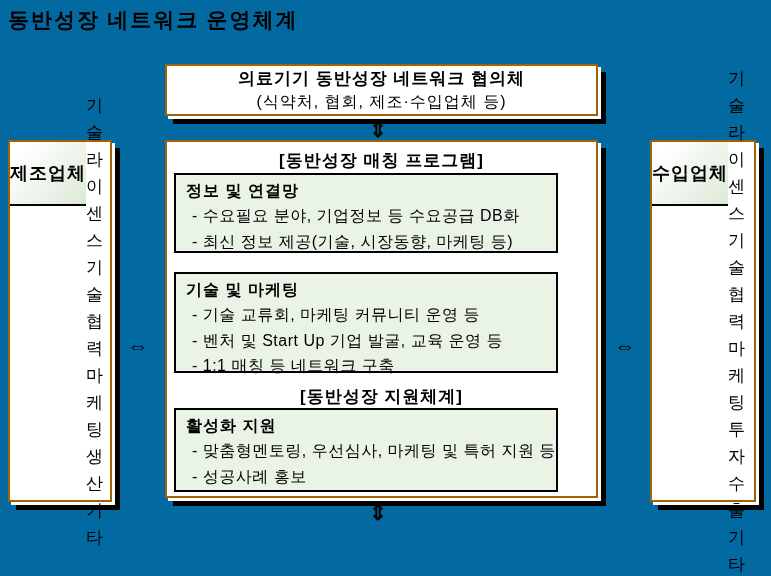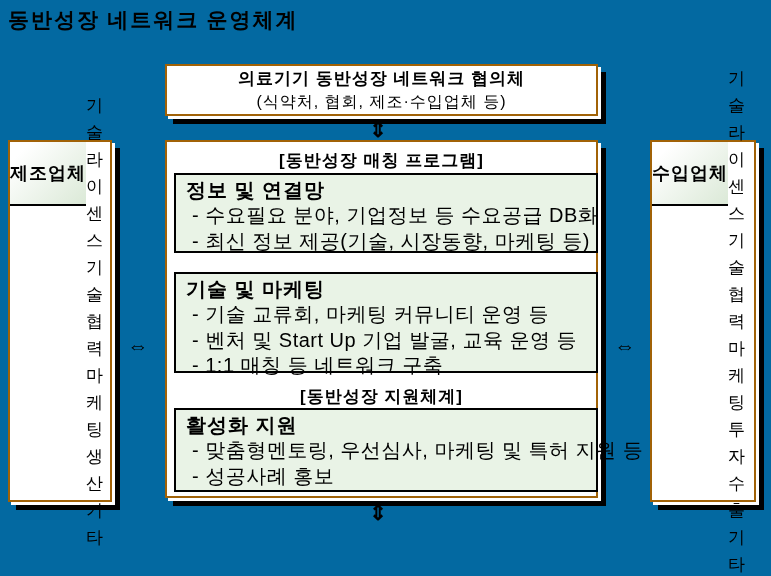--- a/index.html
+++ b/index.html
@@ -55,25 +55,25 @@
   }
   .center-box { left: 165px; top: 140px; width: 433px; height: 358px; }
   .center-title {
     position: absolute; left: 0; right: 0; text-align: center;
     font-weight: bold; font-size: 17px; letter-spacing: 1px;
   }
   .program-title { top: 7px; }
   .support-title { top: 243px; }
   .green-section {
     position: absolute;
-    left: 7px; width: 424px;
+    left: 7px; width: 384px;
     border: 2px solid #000;
     background: #e9f3e6;
     padding: 3px 10px 12px 10px;
-    font-size: 20px;
+    font-size: 16px;
   }
   .sec1 { top: 31px;  height: 80px; }
   .sec2 { top: 130px; height: 101px; }
   .sec3 { top: 266px; height: 84px; }
   .green-section .sec-title { font-weight: bold; line-height: 25px; letter-spacing: 1px; }
   .green-section .bullet { line-height: 25.5px; letter-spacing: 0.5px; padding-left: 6px; white-space: nowrap; }
   .bottom-box {
     left: 165px; top: 524px; width: 433px; height: 31px;
     display: flex; align-items: center; justify-content: center;
     font-weight: bold; font-size: 17px; letter-spacing: 1.5px;

